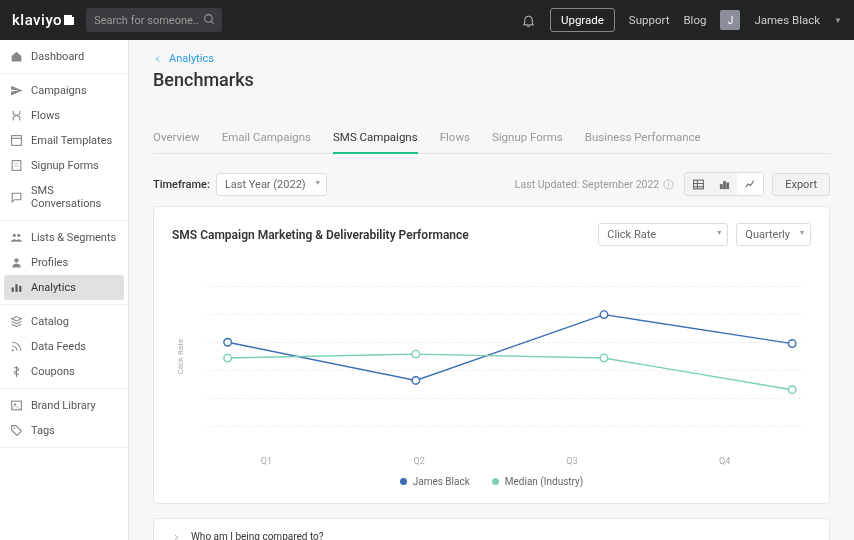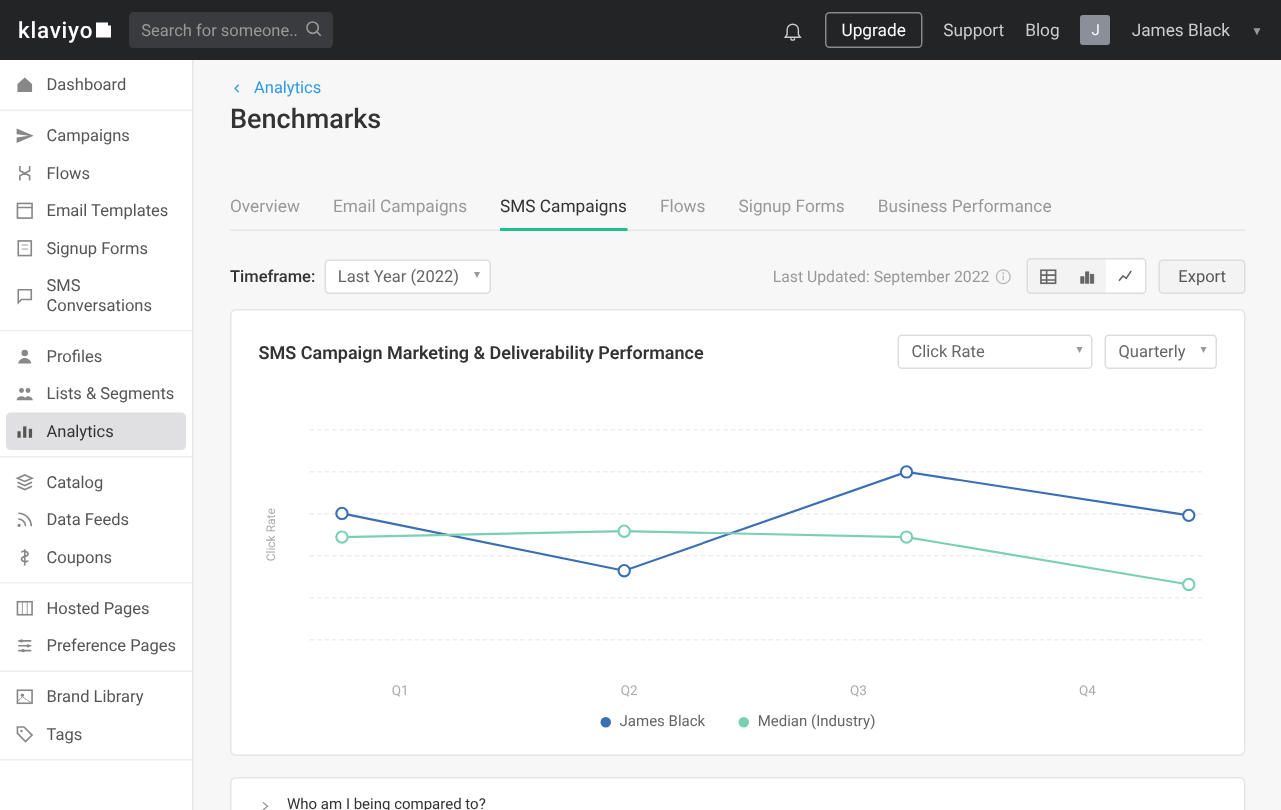--- a/index.html
+++ b/index.html
@@ -139,33 +139,33 @@
         <div class="side-item">
           <svg class="side-ic" viewBox="0 0 24 24">
             <path d="M4 4h16v12H8l-4 4z" fill="none" stroke="#888" stroke-width="2"></path>
           </svg>
           <span>SMS Conversations</span>
         </div>
       </div>
       <div class="side-group">
         <div class="side-item">
           <svg class="side-ic" viewBox="0 0 24 24">
-            <circle cx="12" cy="8" r="4"></circle>
-            <path d="M4 21c0-4 4-7 8-7s8 3 8 7"></path>
-          </svg>
-          <span>Profiles</span>
-        </div>
-        <div class="side-item">
-          <svg class="side-ic" viewBox="0 0 24 24">
             <circle cx="8" cy="8" r="3"></circle>
             <circle cx="16" cy="8" r="3"></circle>
             <path d="M2 20c0-3 3-5 6-5s6 2 6 5M12 20c0-3 2-5 4-5s6 2 6 5"></path>
           </svg>
           <span>Lists &amp; Segments</span>
         </div>
+        <div class="side-item">
+          <svg class="side-ic" viewBox="0 0 24 24">
+            <circle cx="12" cy="8" r="4"></circle>
+            <path d="M4 21c0-4 4-7 8-7s8 3 8 7"></path>
+          </svg>
+          <span>Profiles</span>
+        </div>
         <div class="side-item active">
           <svg class="side-ic" viewBox="0 0 24 24">
             <rect x="3" y="12" width="4" height="8"></rect>
             <rect x="10" y="6" width="4" height="14"></rect>
             <rect x="17" y="9" width="4" height="11"></rect>
           </svg>
           <span>Analytics</span>
         </div>
       </div>
       <div class="side-group">
@@ -180,41 +180,20 @@
             <circle cx="5" cy="19" r="2"></circle>
             <path d="M4 11a9 9 0 019 9M4 4a16 16 0 0116 16" fill="none" stroke="#888" stroke-width="2"></path>
           </svg>
           <span>Data Feeds</span>
         </div>
         <div class="side-item">
           <svg class="side-ic" viewBox="0 0 24 24">
             <path d="M12 2v20M8 6c0-2 8-2 8 2s-8 2-8 6 8 4 8 2" fill="none" stroke="#888" stroke-width="2"></path>
           </svg>
           <span>Coupons</span>
-        </div>
-      </div>
-      <div class="side-group">
-        <div class="side-item">
-          <svg class="side-ic" viewBox="0 0 24 24">
-            <rect x="3" y="4" width="18" height="16" fill="none" stroke="#888" stroke-width="2"></rect>
-            <line x1="9" y1="4" x2="9" y2="20" stroke="#888"></line>
-            <line x1="15" y1="4" x2="15" y2="20" stroke="#888"></line>
-          </svg>
-          <span>Hosted Pages</span>
-        </div>
-        <div class="side-item">
-          <svg class="side-ic" viewBox="0 0 24 24">
-            <line x1="4" y1="6" x2="20" y2="6" stroke="#888" stroke-width="2"></line>
-            <line x1="4" y1="12" x2="20" y2="12" stroke="#888" stroke-width="2"></line>
-            <line x1="4" y1="18" x2="20" y2="18" stroke="#888" stroke-width="2"></line>
-            <circle cx="8" cy="6" r="2"></circle>
-            <circle cx="16" cy="12" r="2"></circle>
-            <circle cx="10" cy="18" r="2"></circle>
-          </svg>
-          <span>Preference Pages</span>
         </div>
       </div>
       <div class="side-group">
         <div class="side-item">
           <svg class="side-ic" viewBox="0 0 24 24">
             <rect x="3" y="4" width="18" height="16" fill="none" stroke="#888" stroke-width="2"></rect>
             <circle cx="9" cy="10" r="2"></circle>
             <path d="M3 18l6-6 12 8" fill="none" stroke="#888"></path>
           </svg>
           <span>Brand Library</span>

